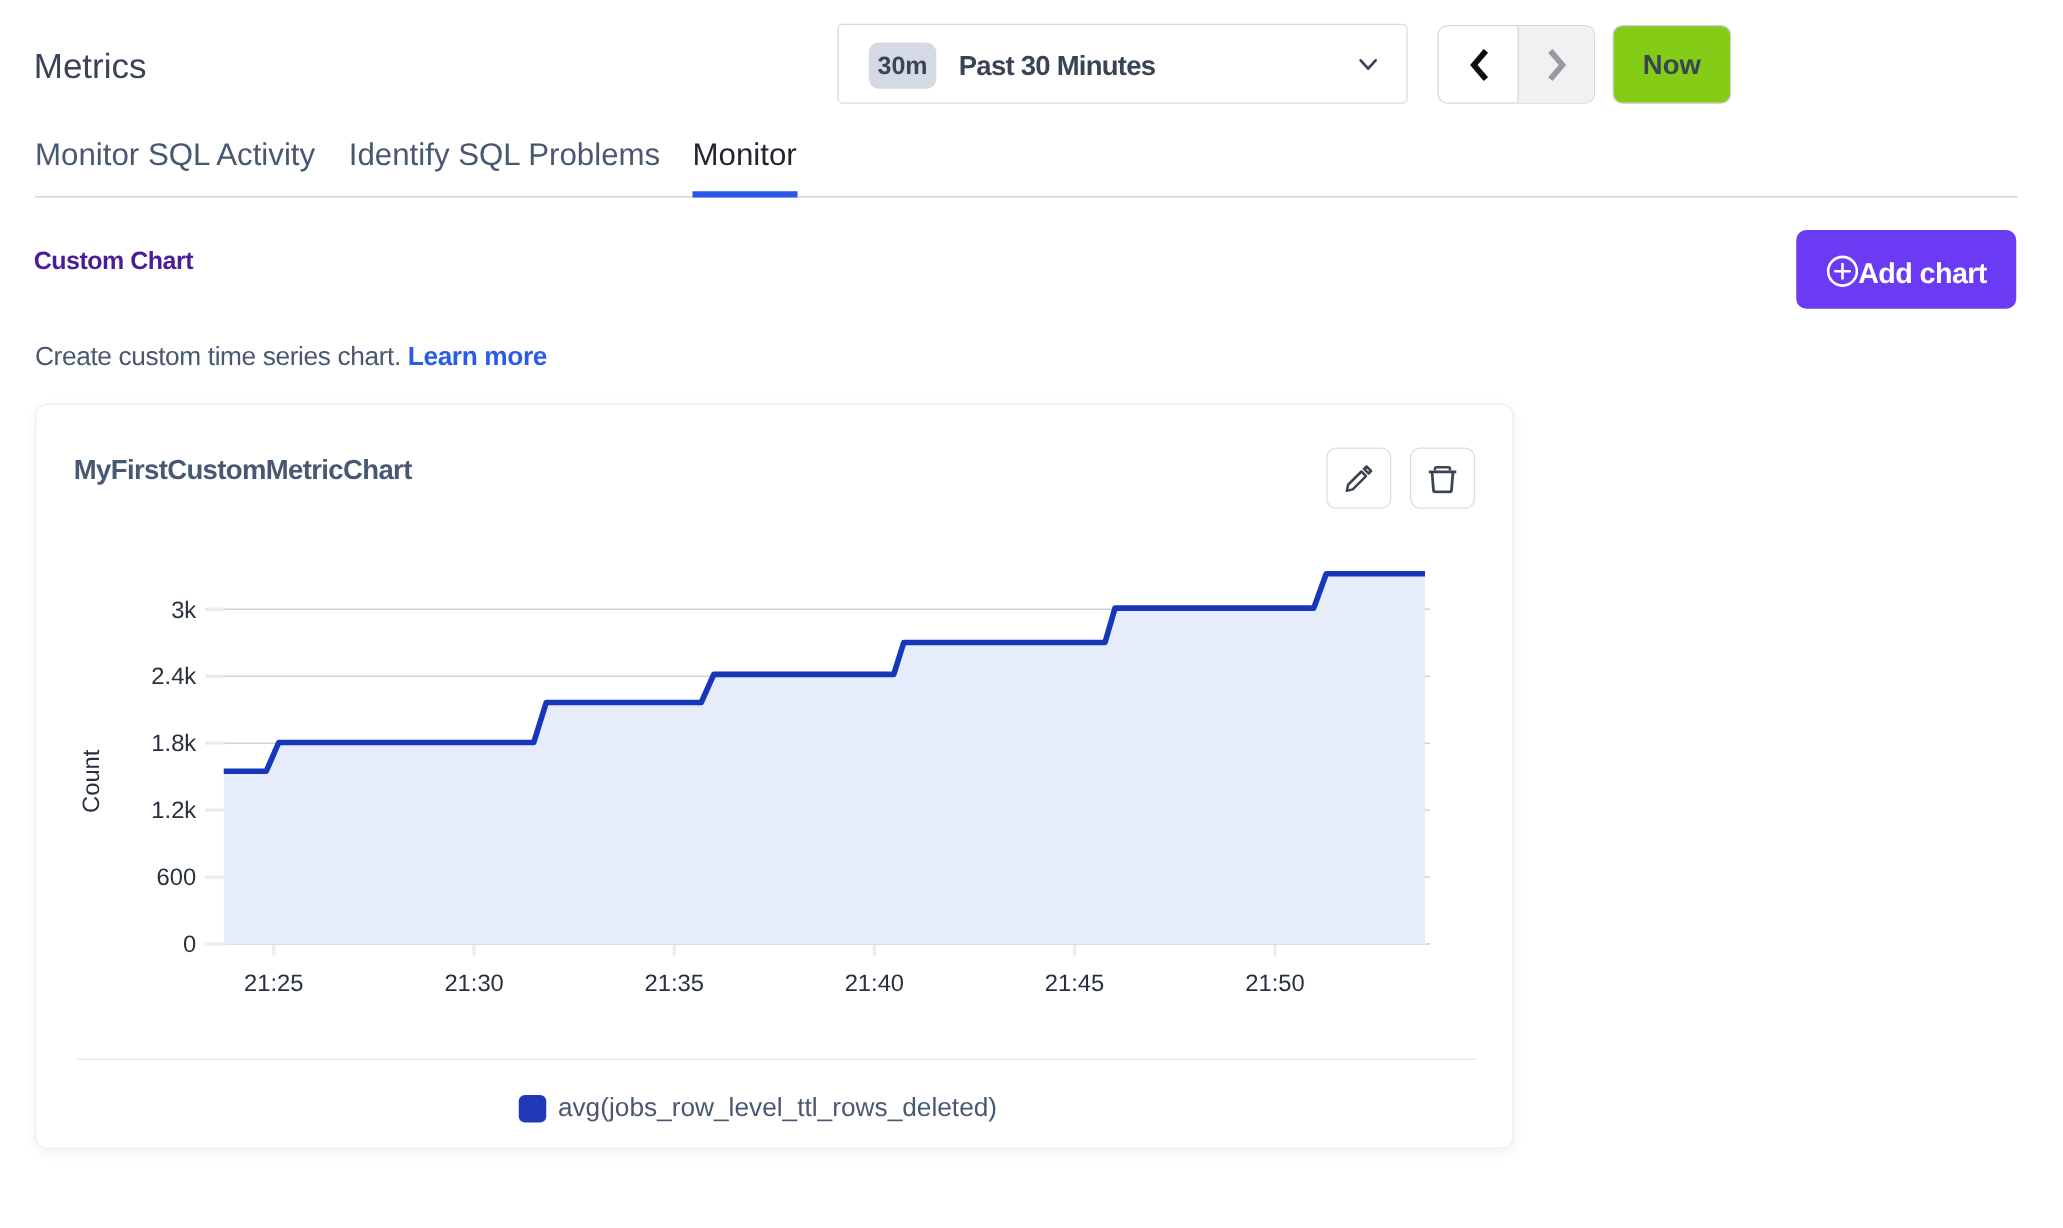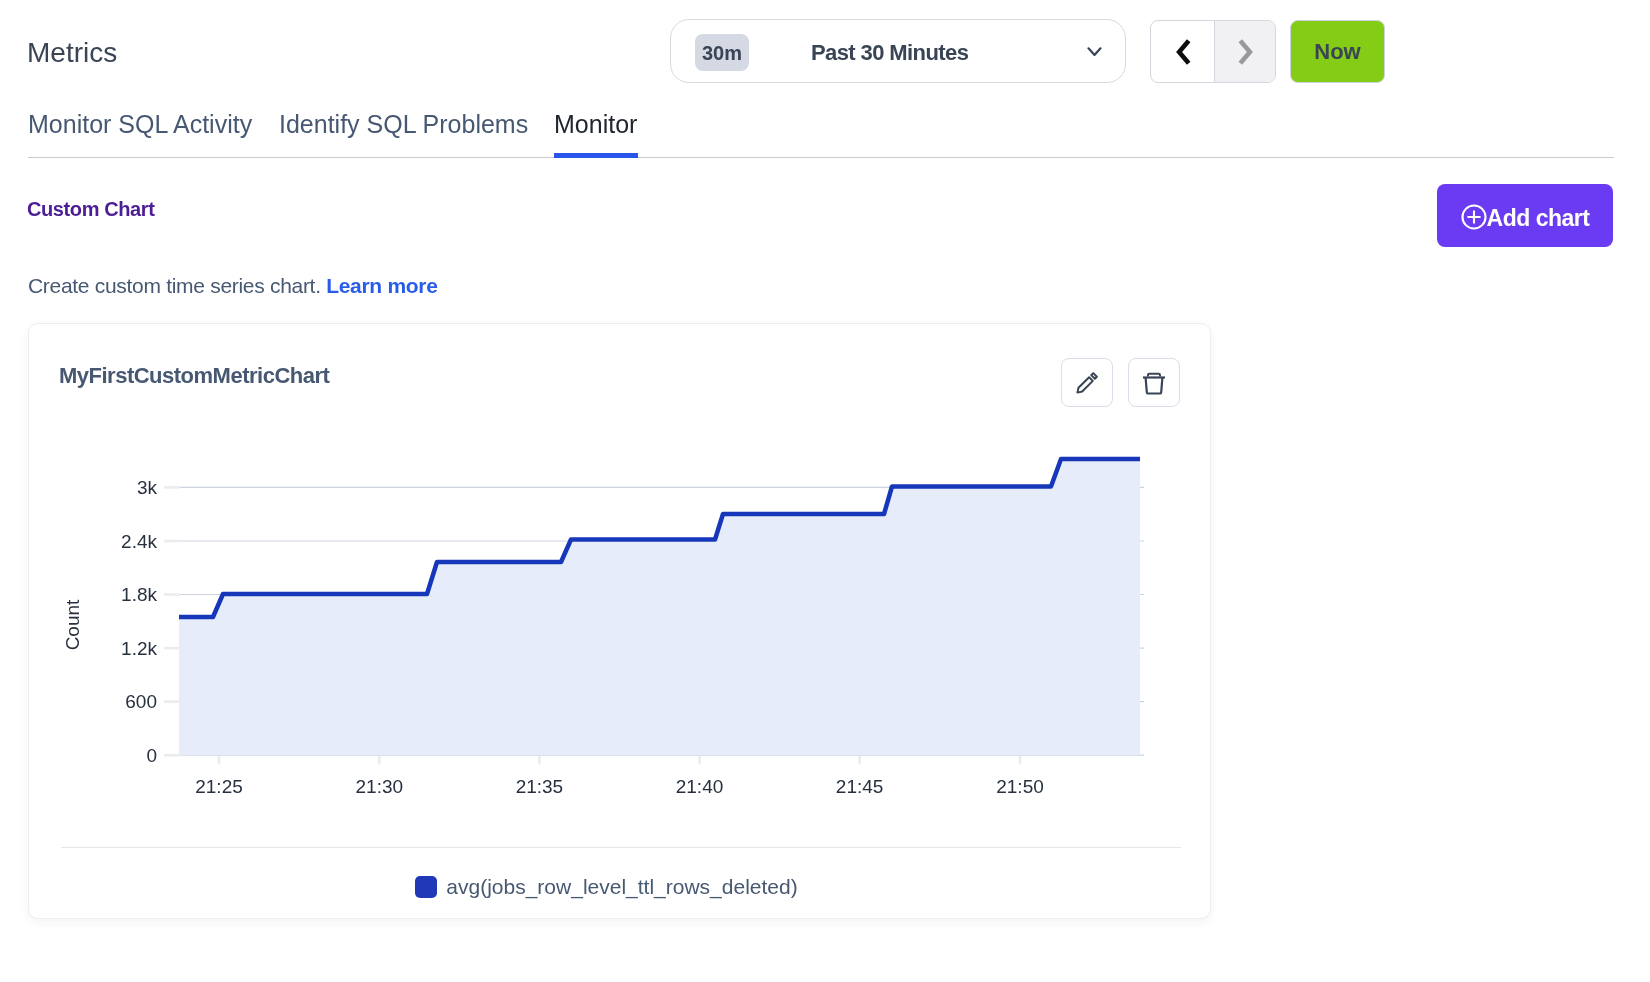--- a/index.html
+++ b/index.html
@@ -1,22 +1,22 @@
 <!DOCTYPE html>
 <html><head>
 <meta charset="utf-8">
 <style>
 * { margin:0; padding:0; box-sizing:border-box; }
 html,body { width:1650px; height:982px; background:#fff; font-family:"Liberation Sans", sans-serif; overflow:hidden; }
 .abs { position:absolute; }
 h1 { position:absolute; left:27px; top:37px; font-size:28px; font-weight:400; color:#394455; }
 
-.select { position:absolute; left:670px; top:19px; width:456px; height:64px; border:1px solid #d9dae0; border-radius:19px; background:#fff;padding-left:40px; }
+.select { position:absolute; left:670px; top:19px; width:456px; height:64px; border:1px solid #d9dae0; border-radius:4px; background:#fff;padding-left:40px; }
 .badge { position:absolute; left:24px; top:14px; width:54px; height:37px; background:#d5d9e4; border-radius:8px; color:#394455; font-size:20px; font-weight:700; text-align:center; line-height:39px; }
-.sel-label { position:absolute; left:96px; top:2px; height:62px; line-height:62px; font-size:22px; font-weight:700; color:#394455; letter-spacing:-0.6px;margin-left:44px; }
+.sel-label { position:absolute; left:96px; top:2px; height:62px; line-height:62px; font-size:22px; font-weight:700; color:#394455; letter-spacing:-0.6px; }
 .sel-chev { position:absolute; left:416px; top:27px; }
 
 .navgrp { position:absolute; left:1150px; top:20px; width:126px; height:63px; border:1px solid #d5d7de; border-radius:8px; background:#fff; overflow:hidden; }
 .navgrp .right { position:absolute; left:63px; top:0; width:63px; height:63px; background:#f1f1f3; border-left:1px solid #d5d7de; }
 .chev { position:absolute; top:50%; left:50%; transform:translate(-50%,-50%); }
 .nowbtn { position:absolute; left:1290px; top:20px; width:95px; height:63px; border:1px solid #ccd2e0; border-radius:8px; background:#84cc16; color:#394455; font-size:22px; font-weight:700; text-align:center; line-height:61px; }
 
 .tabs { position:absolute; left:0; top:0; }
 .tab { position:absolute; font-size:25px; color:#475872; white-space:nowrap; }
 .tabrule { position:absolute; left:28px; top:157px; width:1586px; height:1px; background:#c9cbd0; }

